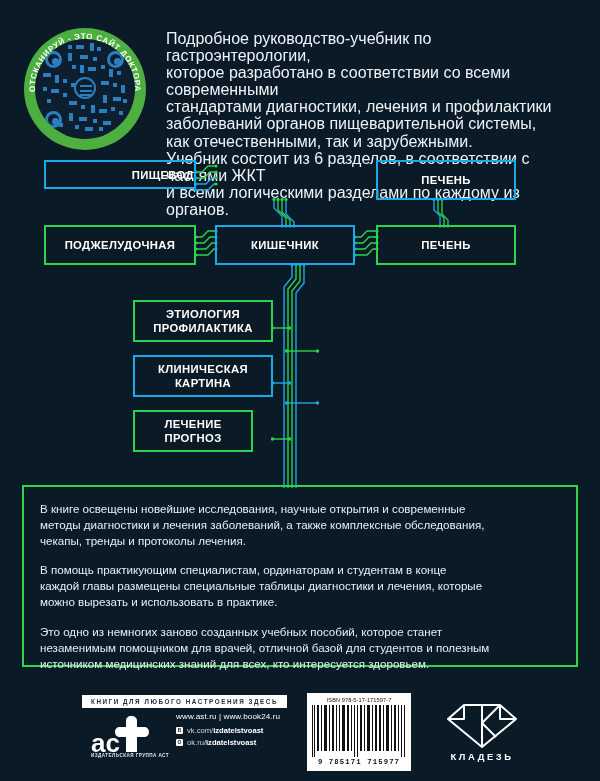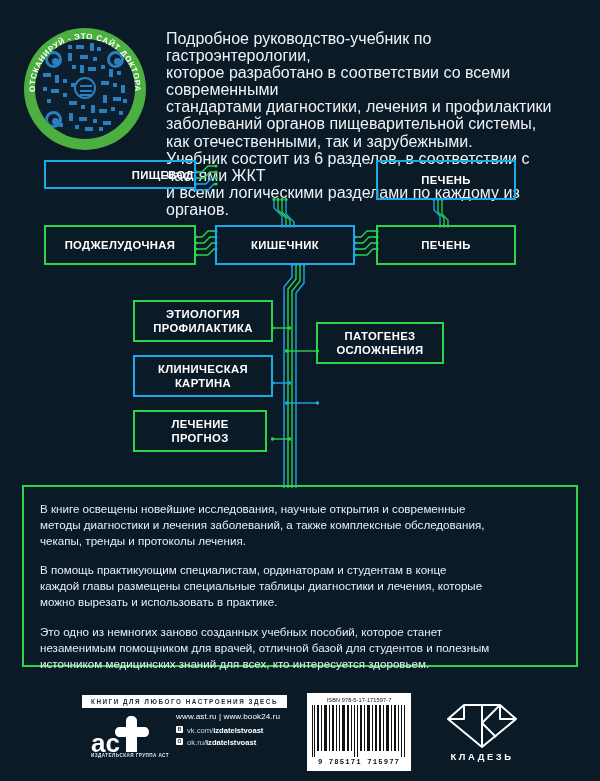--- a/index.html
+++ b/index.html
@@ -90,21 +90,21 @@
     box-sizing:border-box;
   }
   .ast-logo{position:absolute;left:87px;top:22px;width:86px;height:48px;}
   .ast-logo svg{display:block;}
   .ast-caption{
     position:absolute;left:83px;top:63px;width:94px;text-align:center;
     color:#dfe6ec;font-size:4.6px;font-weight:bold;letter-spacing:.45px;
   }
   .links{position:absolute;left:176px;top:22px;color:#ffffff;}
   .links .l1{font-size:8.1px;font-weight:normal;letter-spacing:.1px;margin-bottom:5px;}
-  .links .row{display:flex;align-items:flex-start;margin-bottom:3px;font-size:7.6px;}
+  .links .row{display:flex;align-items:center;margin-bottom:3px;font-size:7.6px;}
   .links .row .sq{
     width:7px;height:7px;background:#ffffff;color:#16222e;
     font-size:5px;font-weight:bold;line-height:7px;text-align:center;
     margin-right:4px;border-radius:1px;flex:none;
   }
   .links .row .t{color:#cfd8e0;}
   .links .row .t b{color:#ffffff;}
 
   .barcode{
     position:absolute;left:307px;top:3px;width:104px;height:78px;
@@ -351,29 +351,25 @@
         <span>КИШЕЧНИК</span>
       </div>
     <div class="node" style="left:376px;top:75px;width:140px;height:40px;">
         <span>ПЕЧЕНЬ</span>
       </div>
 
     <div class="node" style="left:133px;top:150px;width:140px;height:42px;">
         <span>ЭТИОЛОГИЯ
 ПРОФИЛАКТИКА</span>
       </div>
-    <div class="node" style="left:316px;top:172px;width:128px;height:42px;">
-        <span>ПАТОГЕНЕЗ
-ОСЛОЖНЕНИЯ</span>
-      </div>
     <div class="node cyan" style="left:133px;top:205px;width:140px;height:42px;">
         <span>КЛИНИЧЕСКАЯ
 КАРТИНА</span>
       </div>
-    <div class="node" style="left:133px;top:260px;width:134px;height:42px;">
+    <div class="node" style="left:133px;top:260px;width:120px;height:42px;">
         <span>ЛЕЧЕНИЕ
 ПРОГНОЗ</span>
       </div>
   </div>
 
   <div class="descbox">
     <p>В книге освещены новейшие исследования, научные открытия и современные
 методы диагностики и лечения заболеваний, а также комплексные обследования,
 чекапы, тренды и протоколы лечения.</p>
     <p>В помощь практикующим специалистам, ординаторам и студентам в конце

